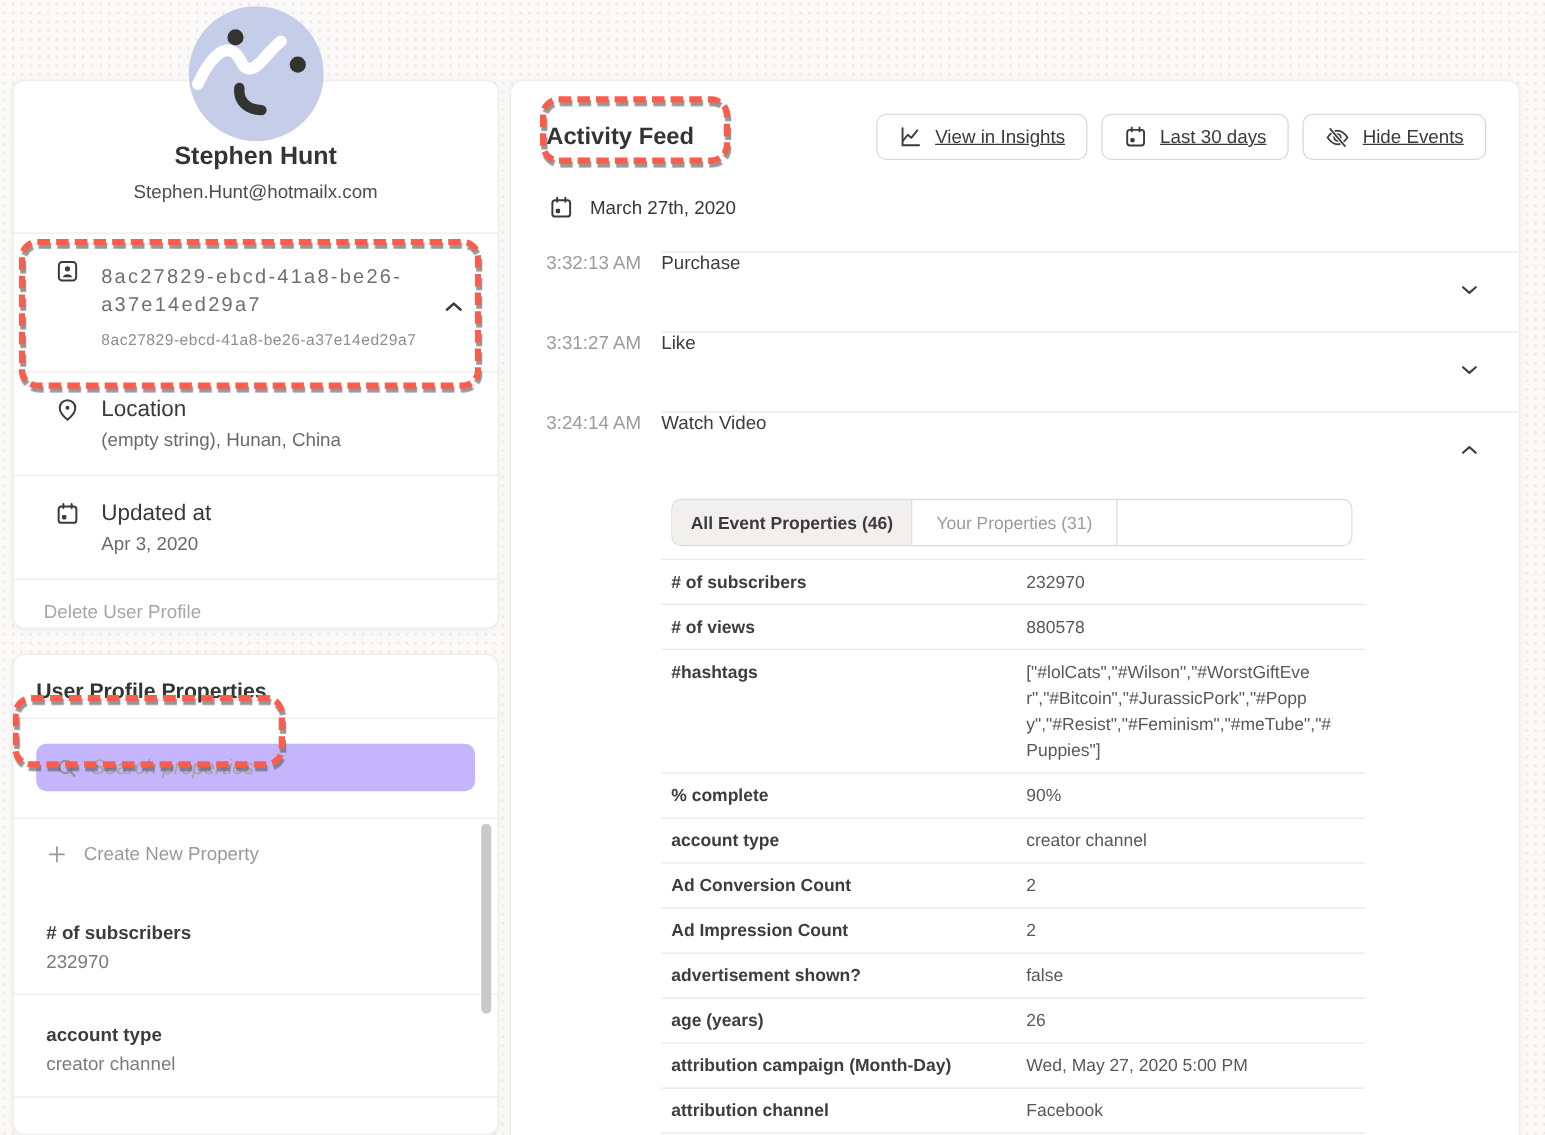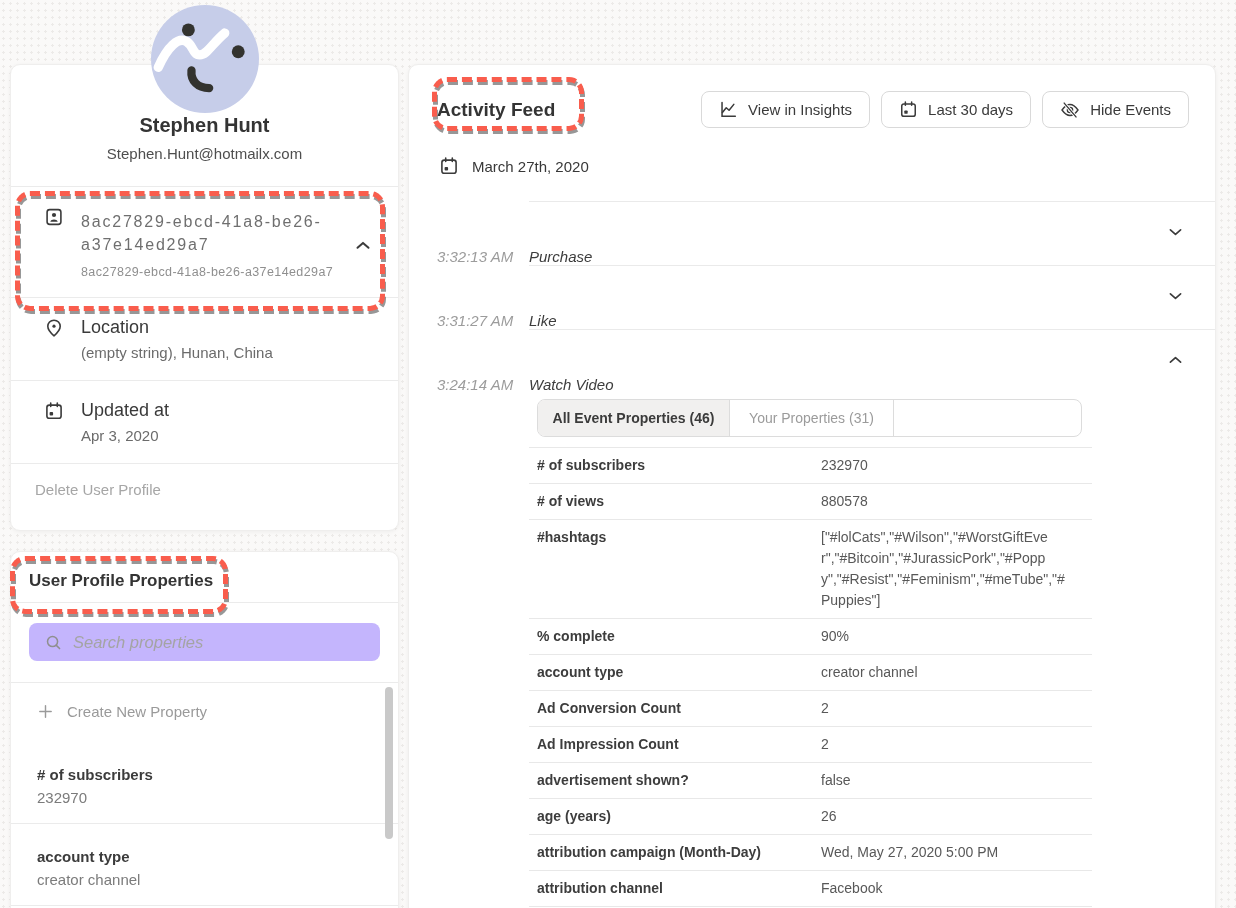--- a/index.html
+++ b/index.html
@@ -22,21 +22,21 @@
   .user-name { font-size:20px; font-weight:700; color:#343434; line-height:24px; }
   .user-email { margin-top:7px; font-size:15px; color:#4e4e4e; line-height:19px; }
 
   .section { border-top:1px solid #ebebeb; display:flex; gap:17px; padding:18px 20px 18px 33px; position:relative; }
   .section .ic { flex:0 0 20px; margin-top:2px; }
   .sec-label { font-size:18px; color:#3a3a3a; line-height:22px; }
   .sec-value { margin-top:5px; font-size:15px; color:#6b6b6b; line-height:19px; }
   .distinct-val { margin-top:5px; font-size:16px; color:#6f6f6f; letter-spacing:1.8px; line-height:23px; width:265px; }
   .distinct-sub { margin-top:9px; font-size:12.5px; color:#8f8f8f; letter-spacing:.4px; }
   .collapse-btn { position:absolute; right:26px; top:52px; width:16px; height:10px; cursor:pointer; }
-  .delete-row { border-top:1px solid #ebebeb; padding:17px 24px 32px; font-size:15px; color:#a6a6a6; }
+  .delete-row { border-top:1px solid #ebebeb; padding:17px 24px 4px; font-size:15px; color:#a6a6a6; }
 
   .props-title { padding:18px 18px 11px; font-size:17px; font-weight:700; color:#343434; line-height:21px; }
   .props-divider { height:1px; background:#ebebeb; }
   .search-wrap { margin:20px 18px 0; position:relative; }
   .search-wrap input {
     width:100%; height:38px; border:none; outline:none; background:#c4b5fd; border-radius:8px;
     padding:0 14px 0 44px; font-size:16.5px; color:#444; font-family:"Liberation Sans", sans-serif;font-style:italic;
   }
   .search-wrap input::placeholder { color:#a4a4a4; }
   .search-ic { position:absolute; left:15px; top:10px; }
@@ -46,24 +46,24 @@
   .prop-name { font-size:15px; font-weight:700; color:#3c3c3c; line-height:21px; }
   .prop-value { margin-top:2px; font-size:15px; color:#7b7b7b; line-height:21px; }
   .vscroll { position:absolute; right:5px; top:4px; width:8px; height:152px; border-radius:4px; background:#c9c9c9; }
 
   
   .main-card { position:absolute; left:408px; top:64px; width:808px; height:845px; border-radius:10px 10px 0 0; overflow:hidden; }
   .feed-header { display:flex; justify-content:space-between; align-items:center; padding:26px 26px 0 28px; }
   .feed-title { font-size:19px; font-weight:700; color:#343434; }
   .btn-row { display:flex; gap:11px; }
   .btn { height:37px; display:flex; align-items:center; gap:10px; padding:0 17px; background:#fff;
-         border:1px solid #d9d9d9; border-radius:8px; font-size:15px; color:#3a3a3a; cursor:pointer; }
+         border:1px solid #d9d9d9; border-radius:8px; font-size:15px; color:#3a3a3a; cursor:pointer;text-decoration:underline; }
   .date-row { display:flex; align-items:center; gap:13px; margin:28px 0 0 30px; font-size:15px; font-weight:400; color:#383838; }
   .hdivider { height:1px; background:#eaeaea; margin-left:120px; margin-top:25px; }
-  .event-row { display:flex; align-items:flex-end; height:63px; padding-left:28px; position:relative; cursor:pointer;font-style:italic; }
+  .event-row { display:flex; align-items:flex-start; height:63px; padding-left:28px; position:relative; cursor:pointer; }
   .event-time { width:92px; font-size:15px; color:#9c9c9c; }
   .event-name { font-size:15px; color:#3c3c3c; }
   .event-chevron { position:absolute; right:33px; top:26px; }
   .row-divider { height:1px; background:#eaeaea; margin-left:120px; }
 
   .event-detail { margin:6px 0 0 120px; width:563px; }
   .tabs { margin-left:8px; width:545px; height:38px; display:flex; border:1px solid #dcdcdc; border-radius:8px; overflow:hidden; }
   .tab { display:flex; align-items:center; justify-content:center; font-size:14px; color:#9b9b9b;
          border-right:1px solid #dcdcdc; cursor:pointer; background:#fff; }
   .tab:nth-child(1){ flex:0 0 192px; }

